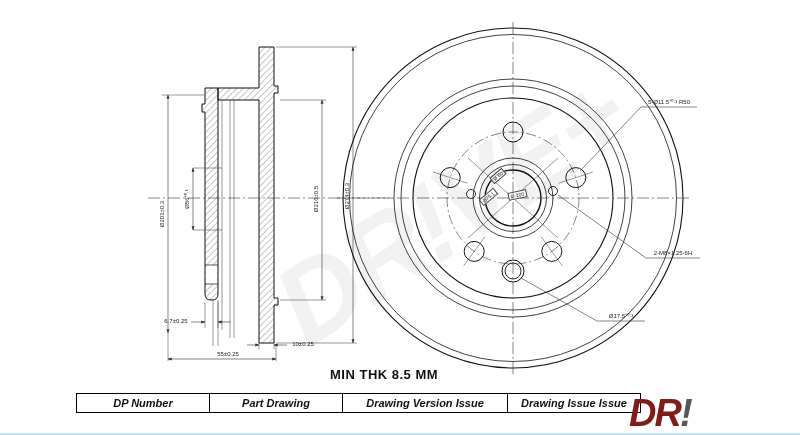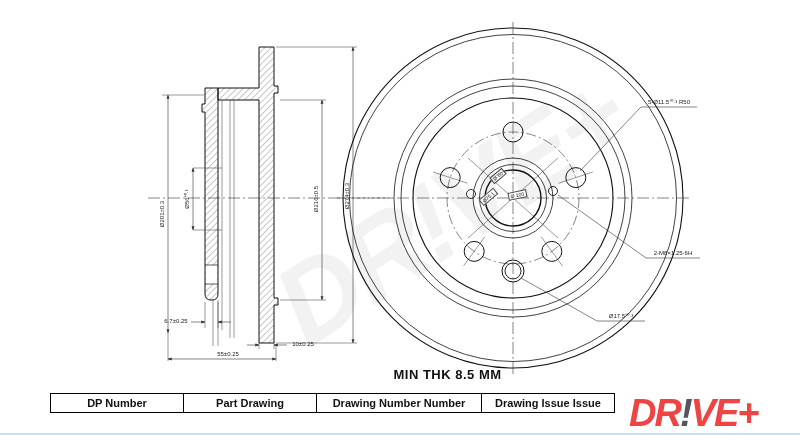--- a/index.html
+++ b/index.html
@@ -8,30 +8,30 @@
   svg{position:absolute;left:0;top:0;}
   .watermark{position:absolute;left:120px;top:60px;width:660px;height:300px;
     display:flex;align-items:center;justify-content:center;
     font-size:112px;font-weight:bold;font-style:italic;letter-spacing:-4px;
     color:rgba(90,90,90,0.08);transform:rotate(-33deg);pointer-events:none;white-space:nowrap;}
   .dim-label{position:absolute;font-size:6px;line-height:7px;white-space:nowrap;color:#222;}
   .rot90{transform:translate(-50%,-50%) rotate(-90deg);}
   .flat{transform:translate(-50%,-50%);}
   .hub-box{position:absolute;font-size:5px;line-height:6px;white-space:nowrap;color:#222;
     border:0.5px solid #444;padding:0 1.5px;background:rgba(255,255,255,0.75);}
-  .min-thk{position:absolute;left:330px;top:367px;width:235px;text-align:center;
+  .min-thk{position:absolute;left:330px;top:367px;width:235px;text-align:left;
     font-size:13px;font-weight:bold;letter-spacing:0.5px;}
-  .spec-table{position:absolute;left:50px;top:393px;border-collapse:collapse;table-layout:fixed;}
+  .spec-table{position:absolute;left:76px;top:393px;border-collapse:collapse;table-layout:fixed;font-style:italic;}
   .spec-table td{border:1.7px solid #000;text-align:center;vertical-align:middle;
     font-size:11px;font-weight:bold;height:18px;padding:0 2px;white-space:nowrap;overflow:hidden;}
   .c1{width:128px;} .c2{width:128px;} .c3{width:160px;} .c4{width:128px;}
   .logo{position:absolute;left:629px;top:392px;width:170px;height:42px;
     font-size:38px;font-weight:bold;font-style:italic;letter-spacing:-2px;
     display:flex;align-items:center;white-space:nowrap;}
-  .logo .or{color:#ef4444;} .logo .bg{color:#53565C;}
+  .logo .or{color:#7f1d1d;} .logo .bg{color:#53565C;}
   .bottom-strip{position:absolute;left:0;bottom:0;width:800px;height:2px;background:#bfe2f4;}
 </style>
 </head>
 <body>
 
 <div class="sheet">
 
   <div class="watermark">DR!VE+</div>
 
   <svg width="800" height="435" viewBox="0 0 800 435">
@@ -162,26 +162,25 @@
   <div class="hub-box" style="left:479px;top:193px;transform:rotate(-40deg);">Ø75.1</div>
   <div class="hub-box" style="left:508px;top:191px;transform:rotate(-12deg);">Ø 100</div>
 
   <div class="min-thk">MIN THK 8.5 MM</div>
 
   <table class="spec-table">
     <tbody>
         <tr>
       <td class="c1">DP Number</td>
       <td class="c2">Part Drawing</td>
-      <td class="c3">Drawing Number Number</td>
+      <td class="c3">Drawing Version Issue</td>
       <td class="c4">Drawing Issue Issue</td>
     </tr>
   </tbody>
     </table>
 
   <div class="logo">
     <span class="or">DR</span>
       <span class="bg">!</span>
-      <span class="or">VE+</span>
   </div>
 
   <div class="bottom-strip"></div>
 </div>
 
 </body></html>

